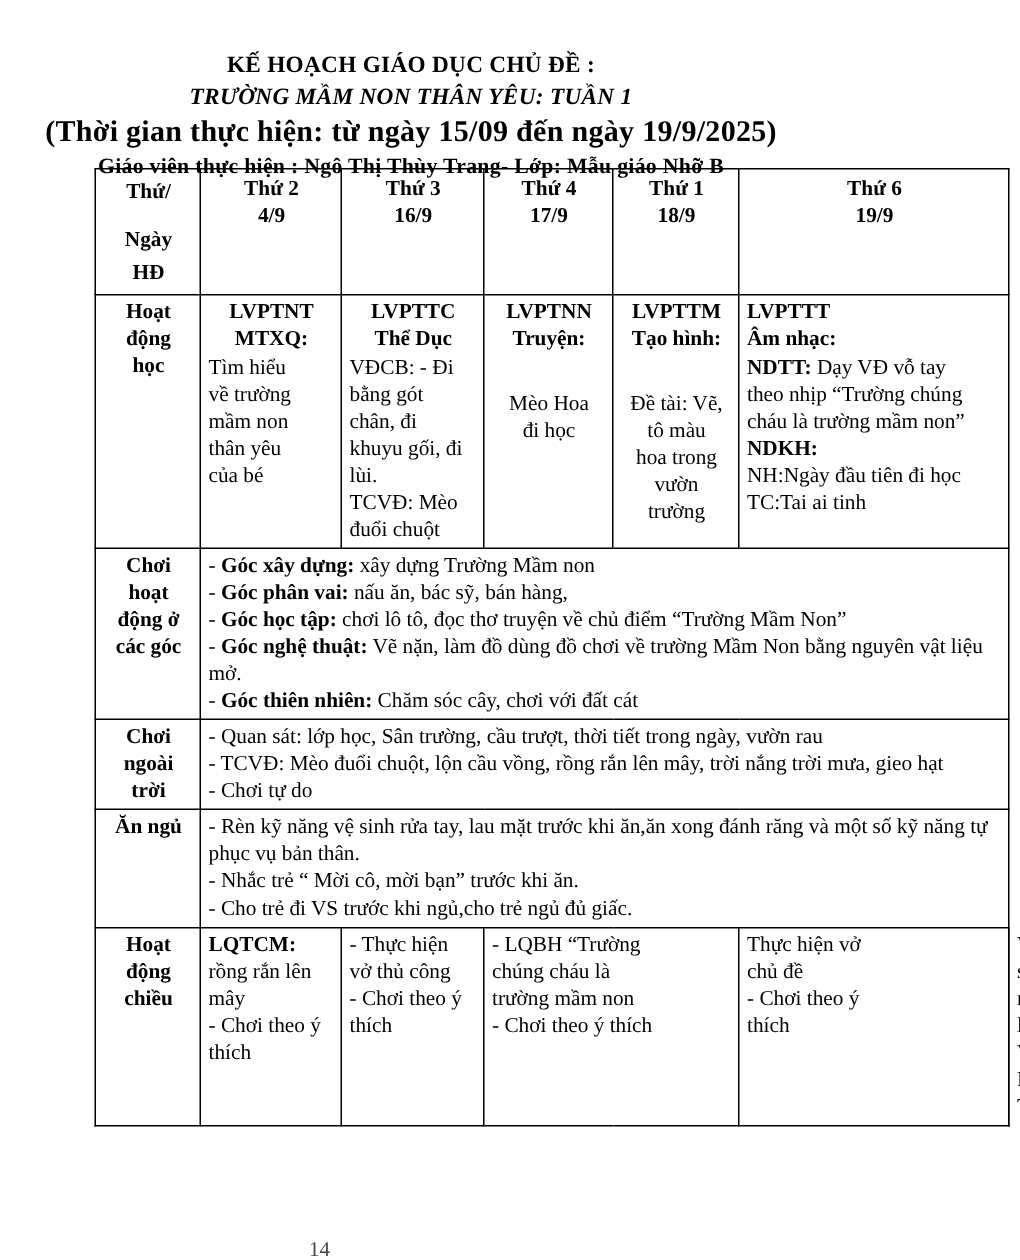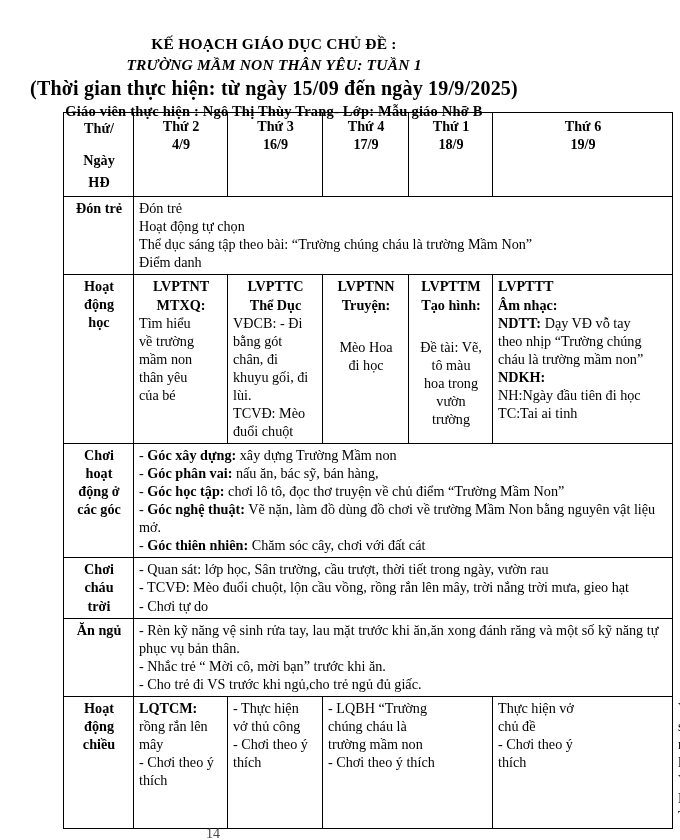--- a/index.html
+++ b/index.html
@@ -154,29 +154,20 @@
         <td>
           <span class="dayname">Thứ 1</span>
           <span class="daydate">18/9</span>
         </td>
         <td>
           <span class="dayname">Thứ 6</span>
           <span class="daydate">19/9</span>
         </td>
       </tr>
 
-      <tr>
-        <td class="rowlabel">Đón trẻ</td>
-        <td colspan="5">
-          <div>Đón trẻ</div>
-          <div>Hoạt động tự chọn</div>
-          <div>Thể dục sáng tập theo bài: “Trường chúng cháu là trường Mầm Non”</div>
-          <div>Điểm danh</div>
-        </td>
-      </tr>
 
       <tr>
         <td class="rowlabel">
           <div>Hoạt</div>
           <div>động</div>
           <div>học</div>
         </td>
 
         <td>
           <div class="lesson-head">
@@ -261,21 +252,21 @@
           <div><span>- </span><span class="b">Góc phân vai:</span><span> nấu ăn, bác sỹ, bán hàng,</span></div>
           <div><span>- </span><span class="b">Góc học tập:</span><span> chơi lô tô, đọc thơ truyện về chủ điểm “Trường Mầm Non”</span></div>
           <div><span>- </span><span class="b">Góc nghệ thuật:</span><span> Vẽ nặn, làm đồ dùng đồ chơi về trường Mầm Non bằng nguyên vật liệu mở.</span></div>
           <div><span>- </span><span class="b">Góc thiên nhiên:</span><span> Chăm sóc cây, chơi với đất cát</span></div>
         </td>
       </tr>
 
       <tr>
         <td class="rowlabel">
           <div>Chơi</div>
-          <div>cháu</div>
+          <div>ngoài</div>
           <div>trời</div>
         </td>
         <td colspan="5">
           <div>- Quan sát: lớp học, Sân trường, cầu trượt, thời tiết trong ngày, vườn rau</div>
           <div>- TCVĐ: Mèo đuổi chuột, lộn cầu vồng, rồng rắn lên mây, trời nắng trời mưa, gieo hạt</div>
           <div>- Chơi tự do</div>
         </td>
       </tr>
 
       <tr>

